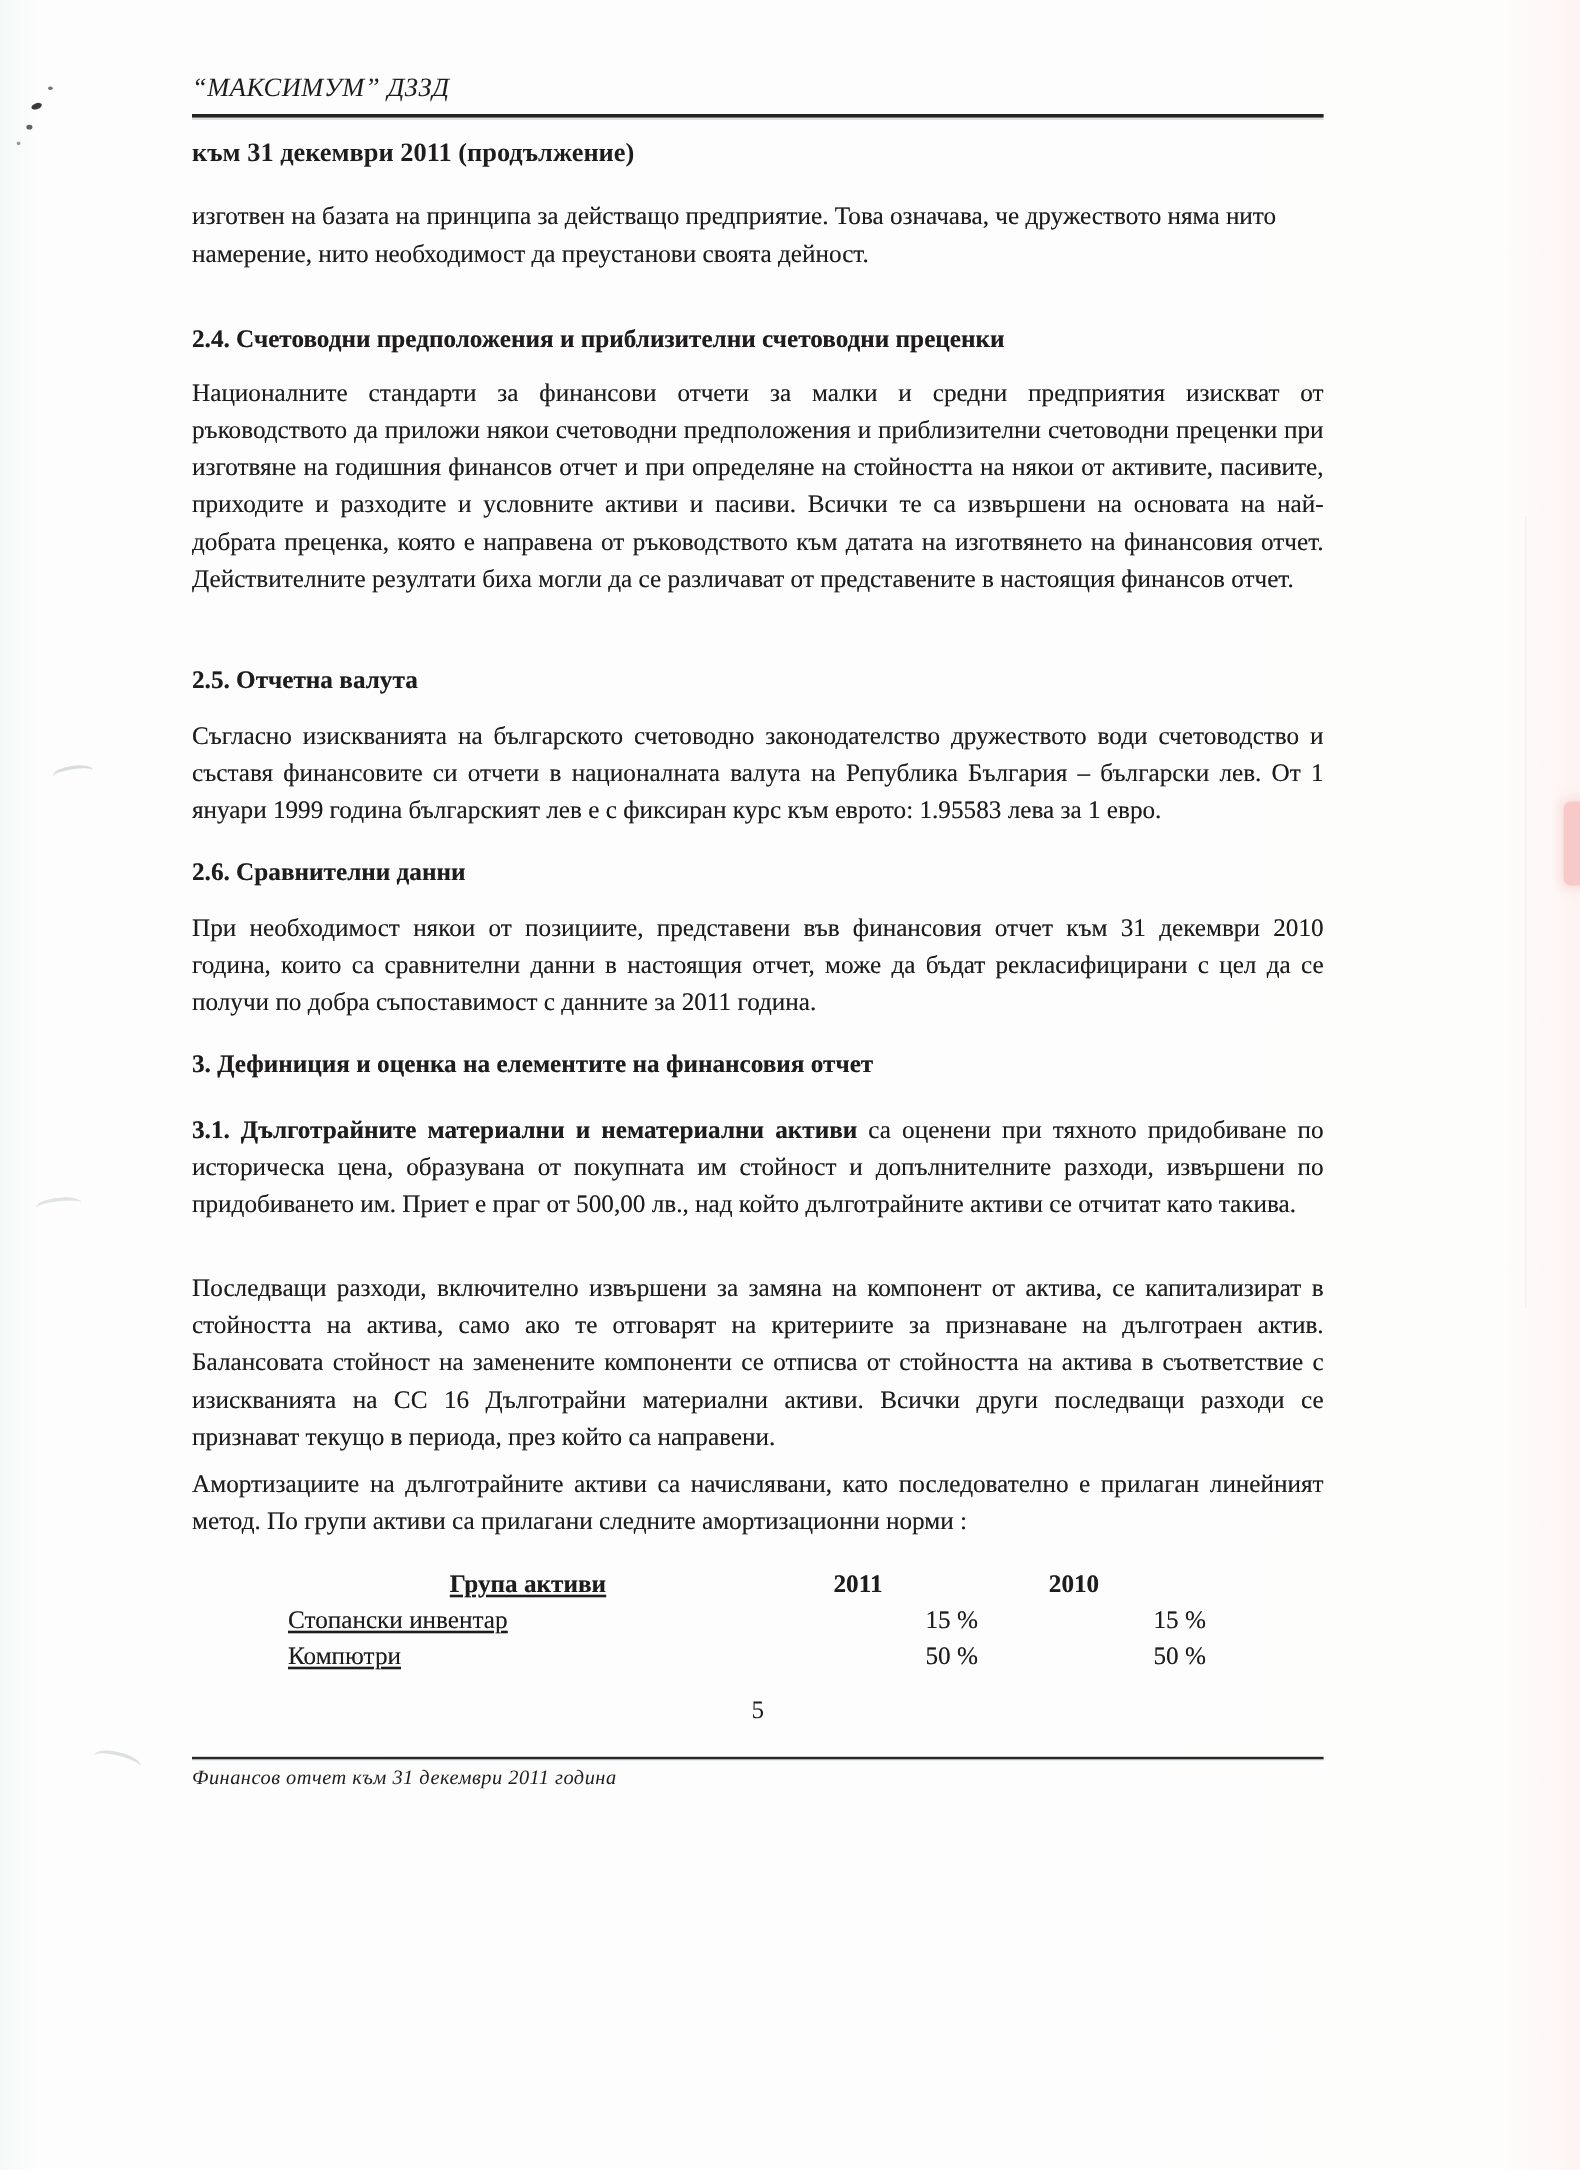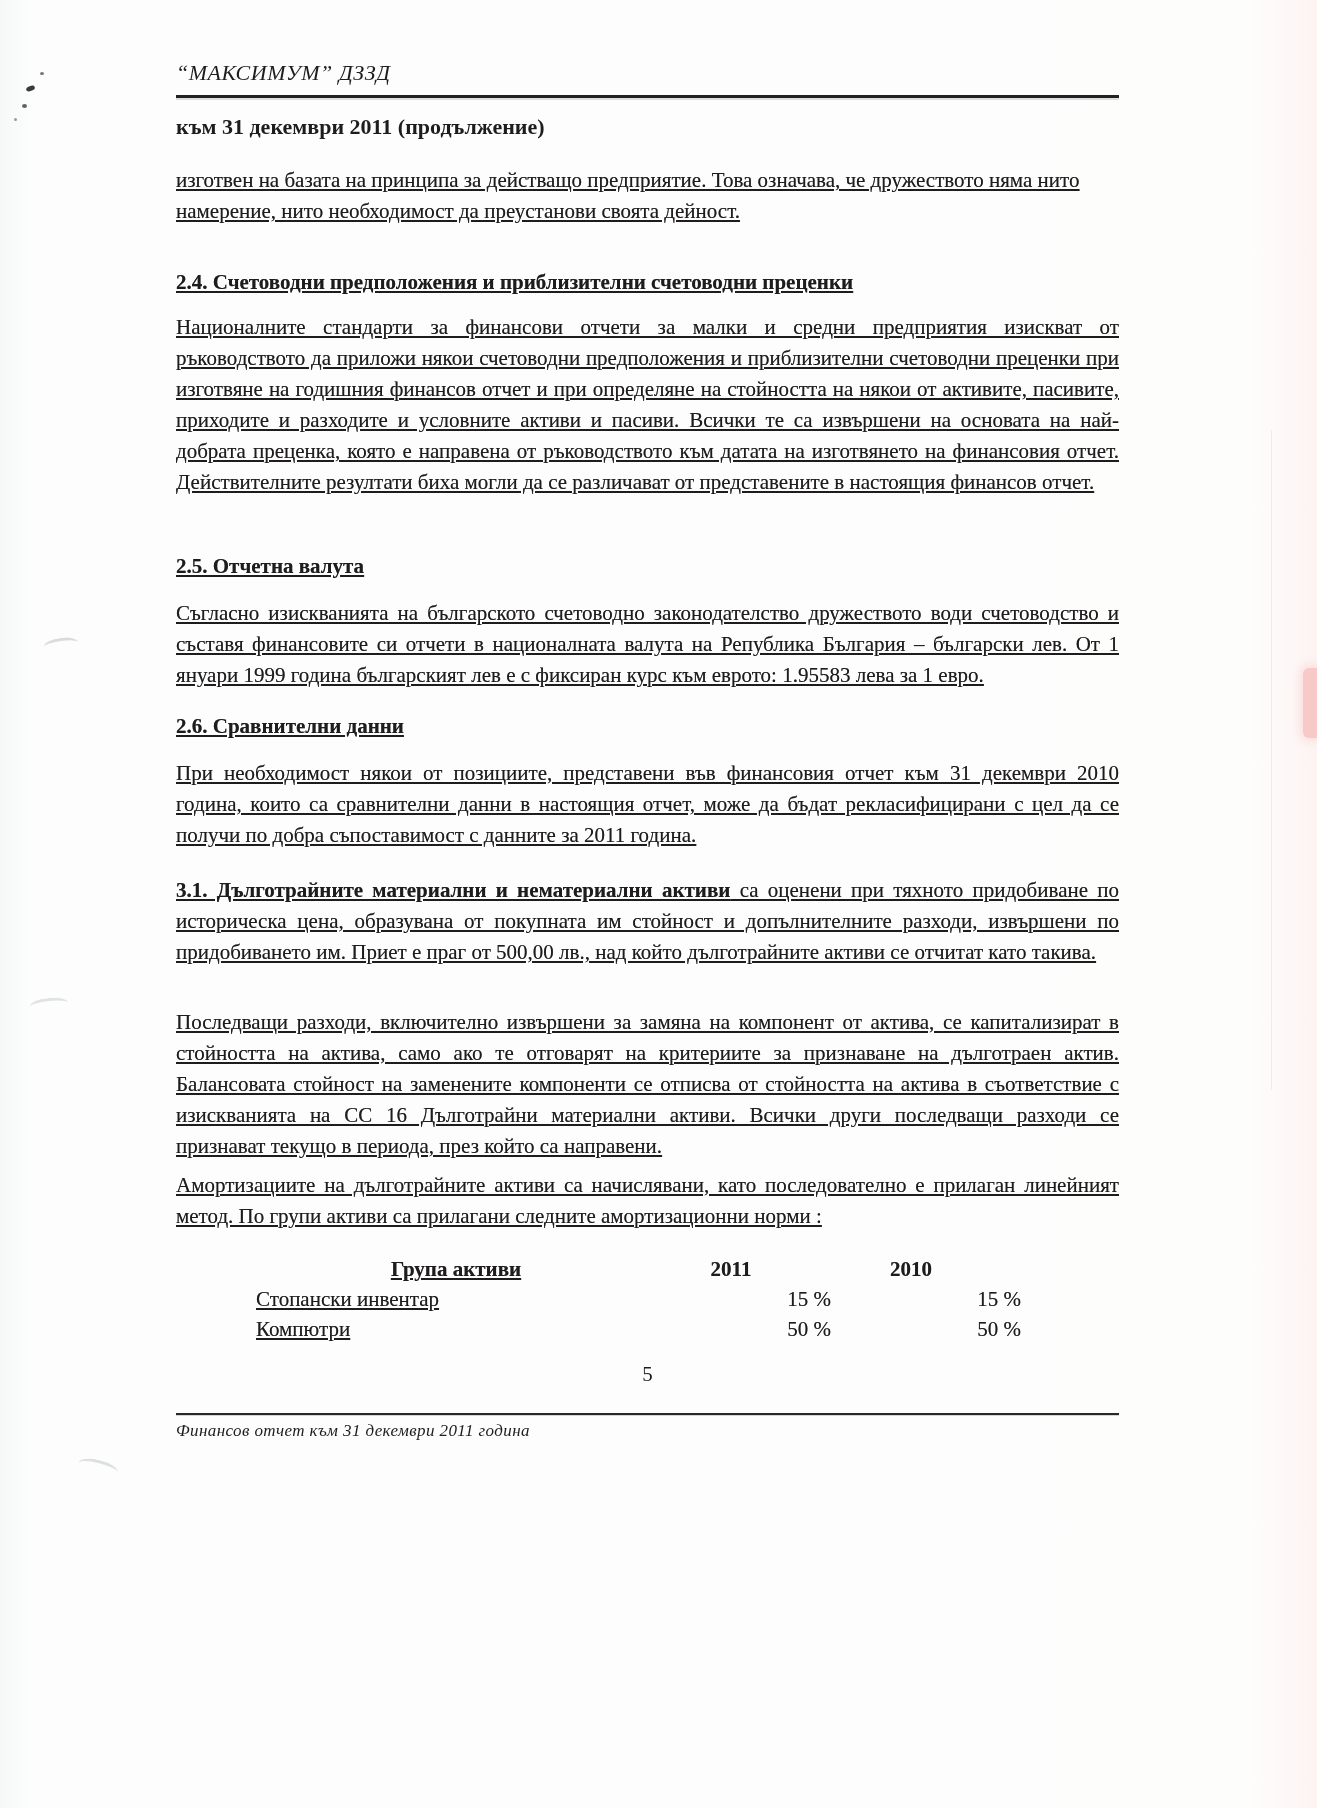--- a/index.html
+++ b/index.html
@@ -4,41 +4,40 @@
 <style>
   html,body{margin:0;padding:0;}
   body{
     width:1317px;height:1808px;position:relative;overflow:hidden;
     background:
       linear-gradient(90deg, #f4f9f7 0px, #fcfdfc 30px, #fdfdfc 1250px, #fdf4f2 1317px);
     font-family:"Liberation Serif","DejaVu Serif",serif;
     color:#1e1c1c;
   }
   .page{
-    position:absolute;top:60px;left:176px;width:943px;
+    position:absolute;top:60px;left:160px;width:943px;
   }
   .company{
     font-style:italic;font-size:22px;letter-spacing:.5px;
     padding-bottom:9px;
   }
   .rule{
     height:0;border-bottom:3px solid #23221f;
     box-shadow:0 2px 0 rgba(70,90,110,.18);
     margin-bottom:14px;
   }
   .title{
     font-weight:bold;font-size:23px;line-height:29px;margin-top:4px;
   }
   .subtitle{
     font-weight:bold;font-size:22px;line-height:29px;
   }
   p, h2, h3{
     margin:0;font-size:21px;line-height:31px;font-weight:normal;
     text-shadow:0 0 .5px rgba(20,20,20,.55);
-    text-decoration:underline;
   }
   h2,h3{font-weight:bold;}
   .just{text-align:justify;}
   .p-intro{margin-top:24px;}
   .h-24{margin-top:40px;}
   .p-24{margin-top:14px;}
   .p-25{margin-top:16px;}
   .p-26{margin-top:16px;}
   .h-3{margin-top:20px;}
   .p-31{margin-top:24px;}
@@ -114,20 +113,21 @@
 
   <h2 class="h-24">2.4. Счетоводни предположения и приблизителни счетоводни преценки</h2>
   <p class="p-24 just">Националните стандарти за финансови отчети за малки и средни предприятия изискват от ръководството да приложи някои счетоводни предположения и приблизителни счетоводни преценки при изготвяне на годишния финансов отчет и при определяне на стойността на някои от активите, пасивите, приходите и разходите и условните активи и пасиви. Всички те са извършени на основата на най-добрата преценка, която е направена от ръководството към датата на изготвянето на финансовия отчет. Действителните резултати биха могли да се различават от представените в настоящия финансов отчет.</p>
 
   <h2 class="gap-a">2.5. Отчетна валута</h2>
   <p class="p-25 just">Съгласно изискванията на българското счетоводно законодателство дружеството води счетоводство и съставя финансовите си отчети в националната валута на Република България – български лев. От 1 януари 1999 година българският лев е с фиксиран курс към еврото: 1.95583 лева за 1 евро.</p>
 
   <h2 class="gap-b">2.6. Сравнителни данни</h2>
   <p class="p-26 just">При необходимост някои от позициите, представени във финансовия отчет към 31 декември 2010 година, които са сравнителни данни в настоящия отчет, може да бъдат рекласифицирани с цел да се получи по добра съпоставимост с данните за 2011 година.</p>
 
+  <h2 class="h-3">3. Дефиниция и оценка на елементите на финансовия отчет</h2>
 
   <p class="p-31 just"><b class="lead">3.1. Дълготрайните материални и нематериални активи</b><span> са оценени при тяхното придобиване по историческа цена, образувана от покупната им стойност и допълнителните разходи, извършени по придобиването им. Приет е праг от 500,00 лв., над който дълготрайните активи се отчитат като такива.</span></p>
 
   <p class="p-subseq just">Последващи разходи, включително извършени за замяна на компонент от актива, се капитализират в стойността на актива, само ако те отговарят на критериите за признаване на дълготраен актив. Балансовата стойност на заменените компоненти се отписва от стойността на актива в съответствие с изискванията на СС 16 Дълготрайни материални активи. Всички други последващи разходи се признават текущо в периода, през който са направени.</p>
 
   <p class="p-amort just">Амортизациите на дълготрайните активи са начислявани, като последователно е прилаган линейният метод. По групи активи са прилагани следните амортизационни норми :</p>
 
   <table class="rates">
     <thead>
       <tr>

